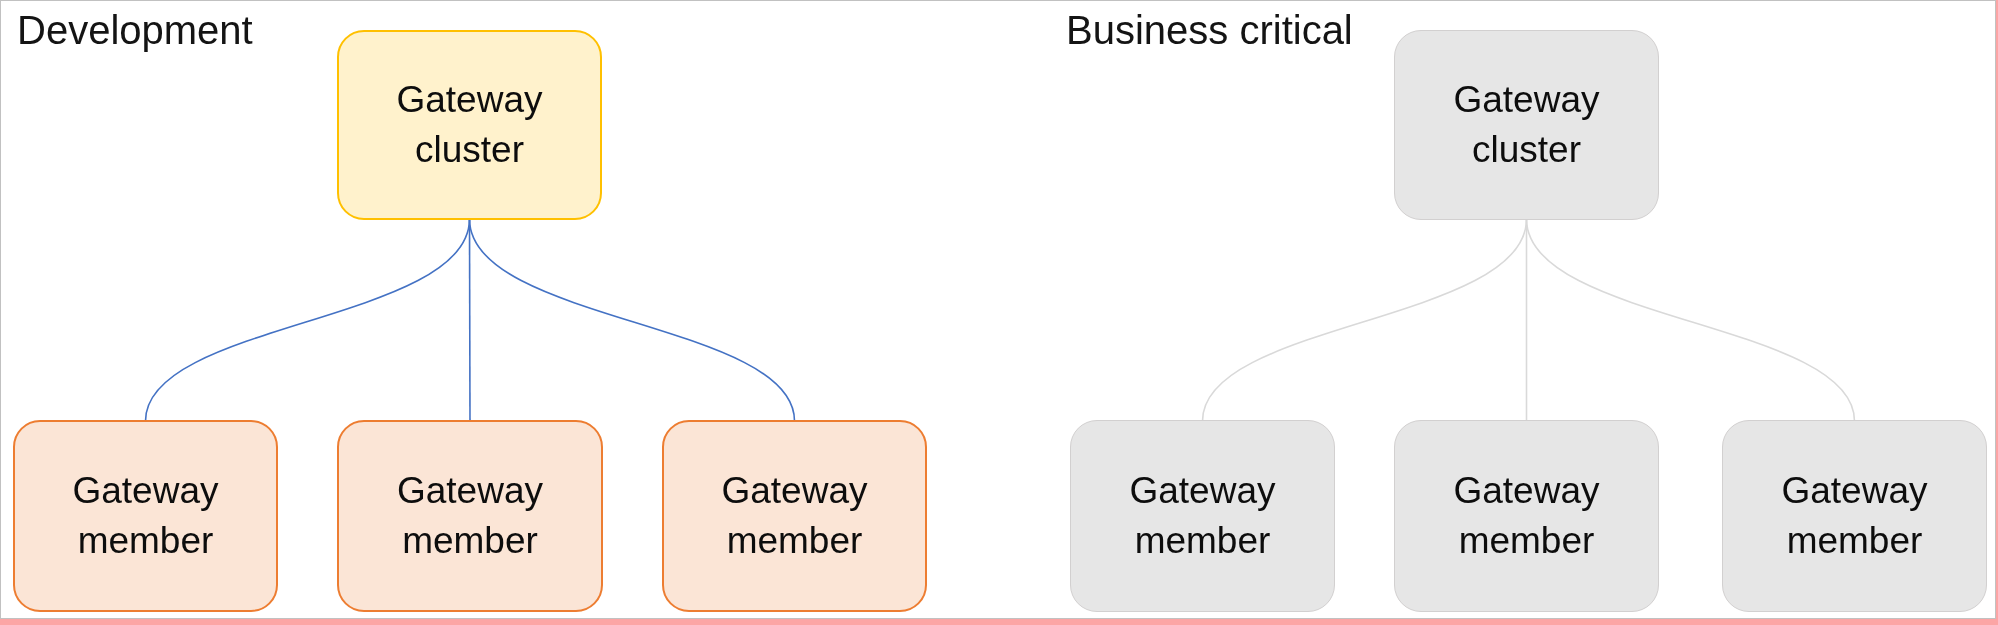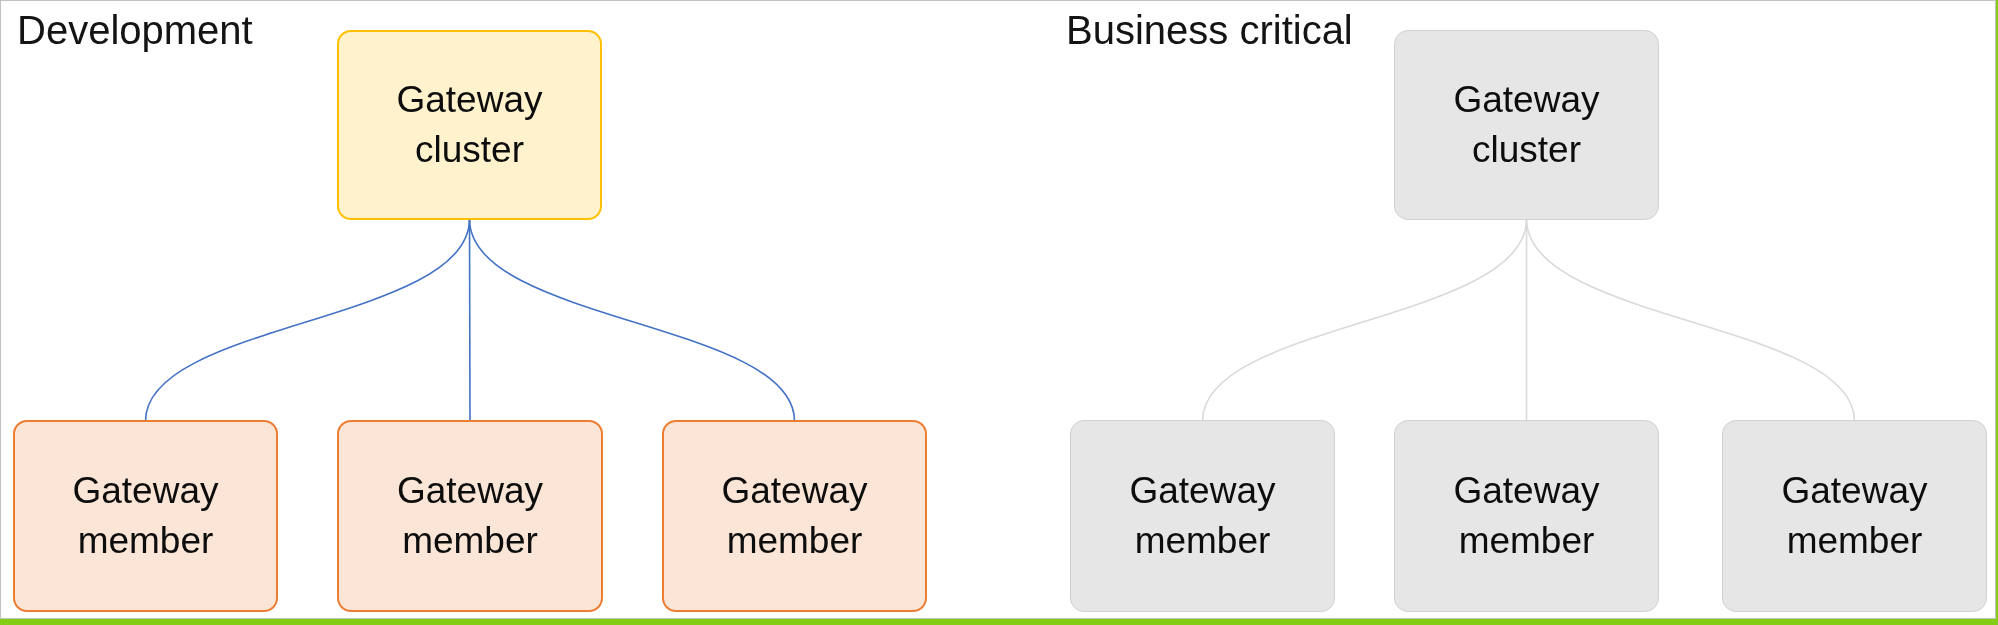--- a/index.html
+++ b/index.html
@@ -5,21 +5,21 @@
   html, body {
     margin: 0;
     padding: 0;
     background: #ffffff;
     font-family: "Liberation Sans", "DejaVu Sans", sans-serif;
   }
   .canvas {
     position: relative;
     width: 1998px;
     height: 625px;
-    background: #84cc16;
+    background: #fca5a5;
     overflow: hidden;
   }
   .frame {
     position: absolute;
     left: 0;
     top: 0;
     width: 1996px;
     height: 619px;
     border: 1px solid var(--frame_border, #c1c1c1);
     background: #ffffff;
@@ -49,21 +49,21 @@
     font-size: 40px;
     line-height: 48px;
     color: var(--text, #141414);
     white-space: nowrap;
   }
   .panel-title.dev { left: 17px; }
   .panel-title.bc  { left: 1066px; }
   .node {
     position: absolute;
     box-sizing: border-box;
-    border-radius: 14px;
+    border-radius: 27px;
     display: flex;
     align-items: center;
     justify-content: center;
     text-align: center;
     font-size: 37px;
     line-height: 50px;
     color: #0d0d0d;
     padding: 0 20px;
   }
   .node.dev-cluster {

